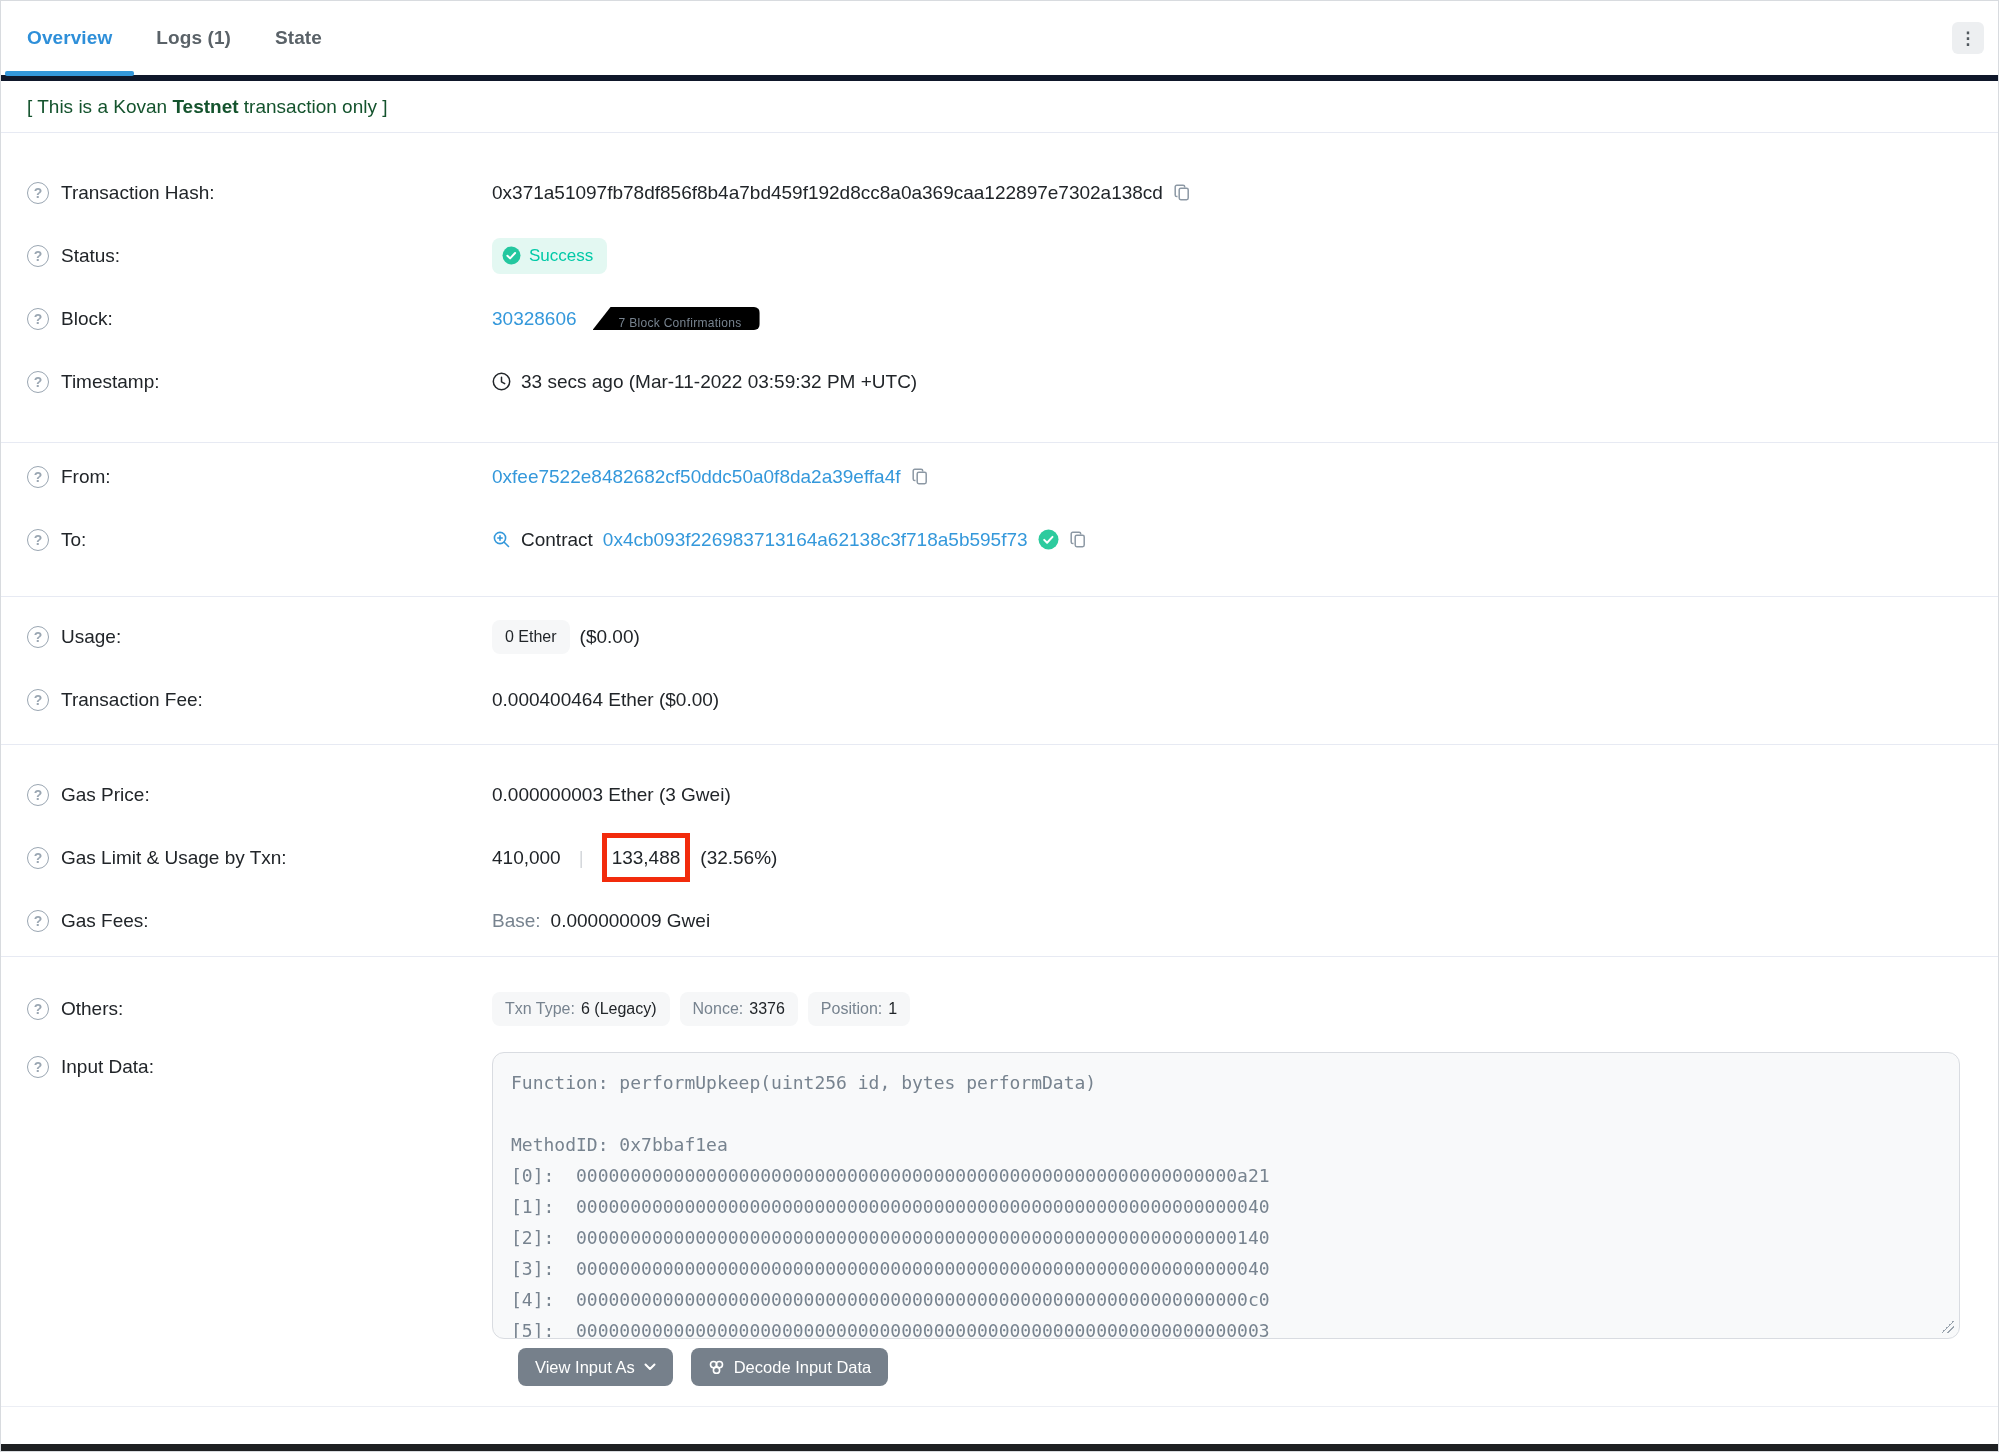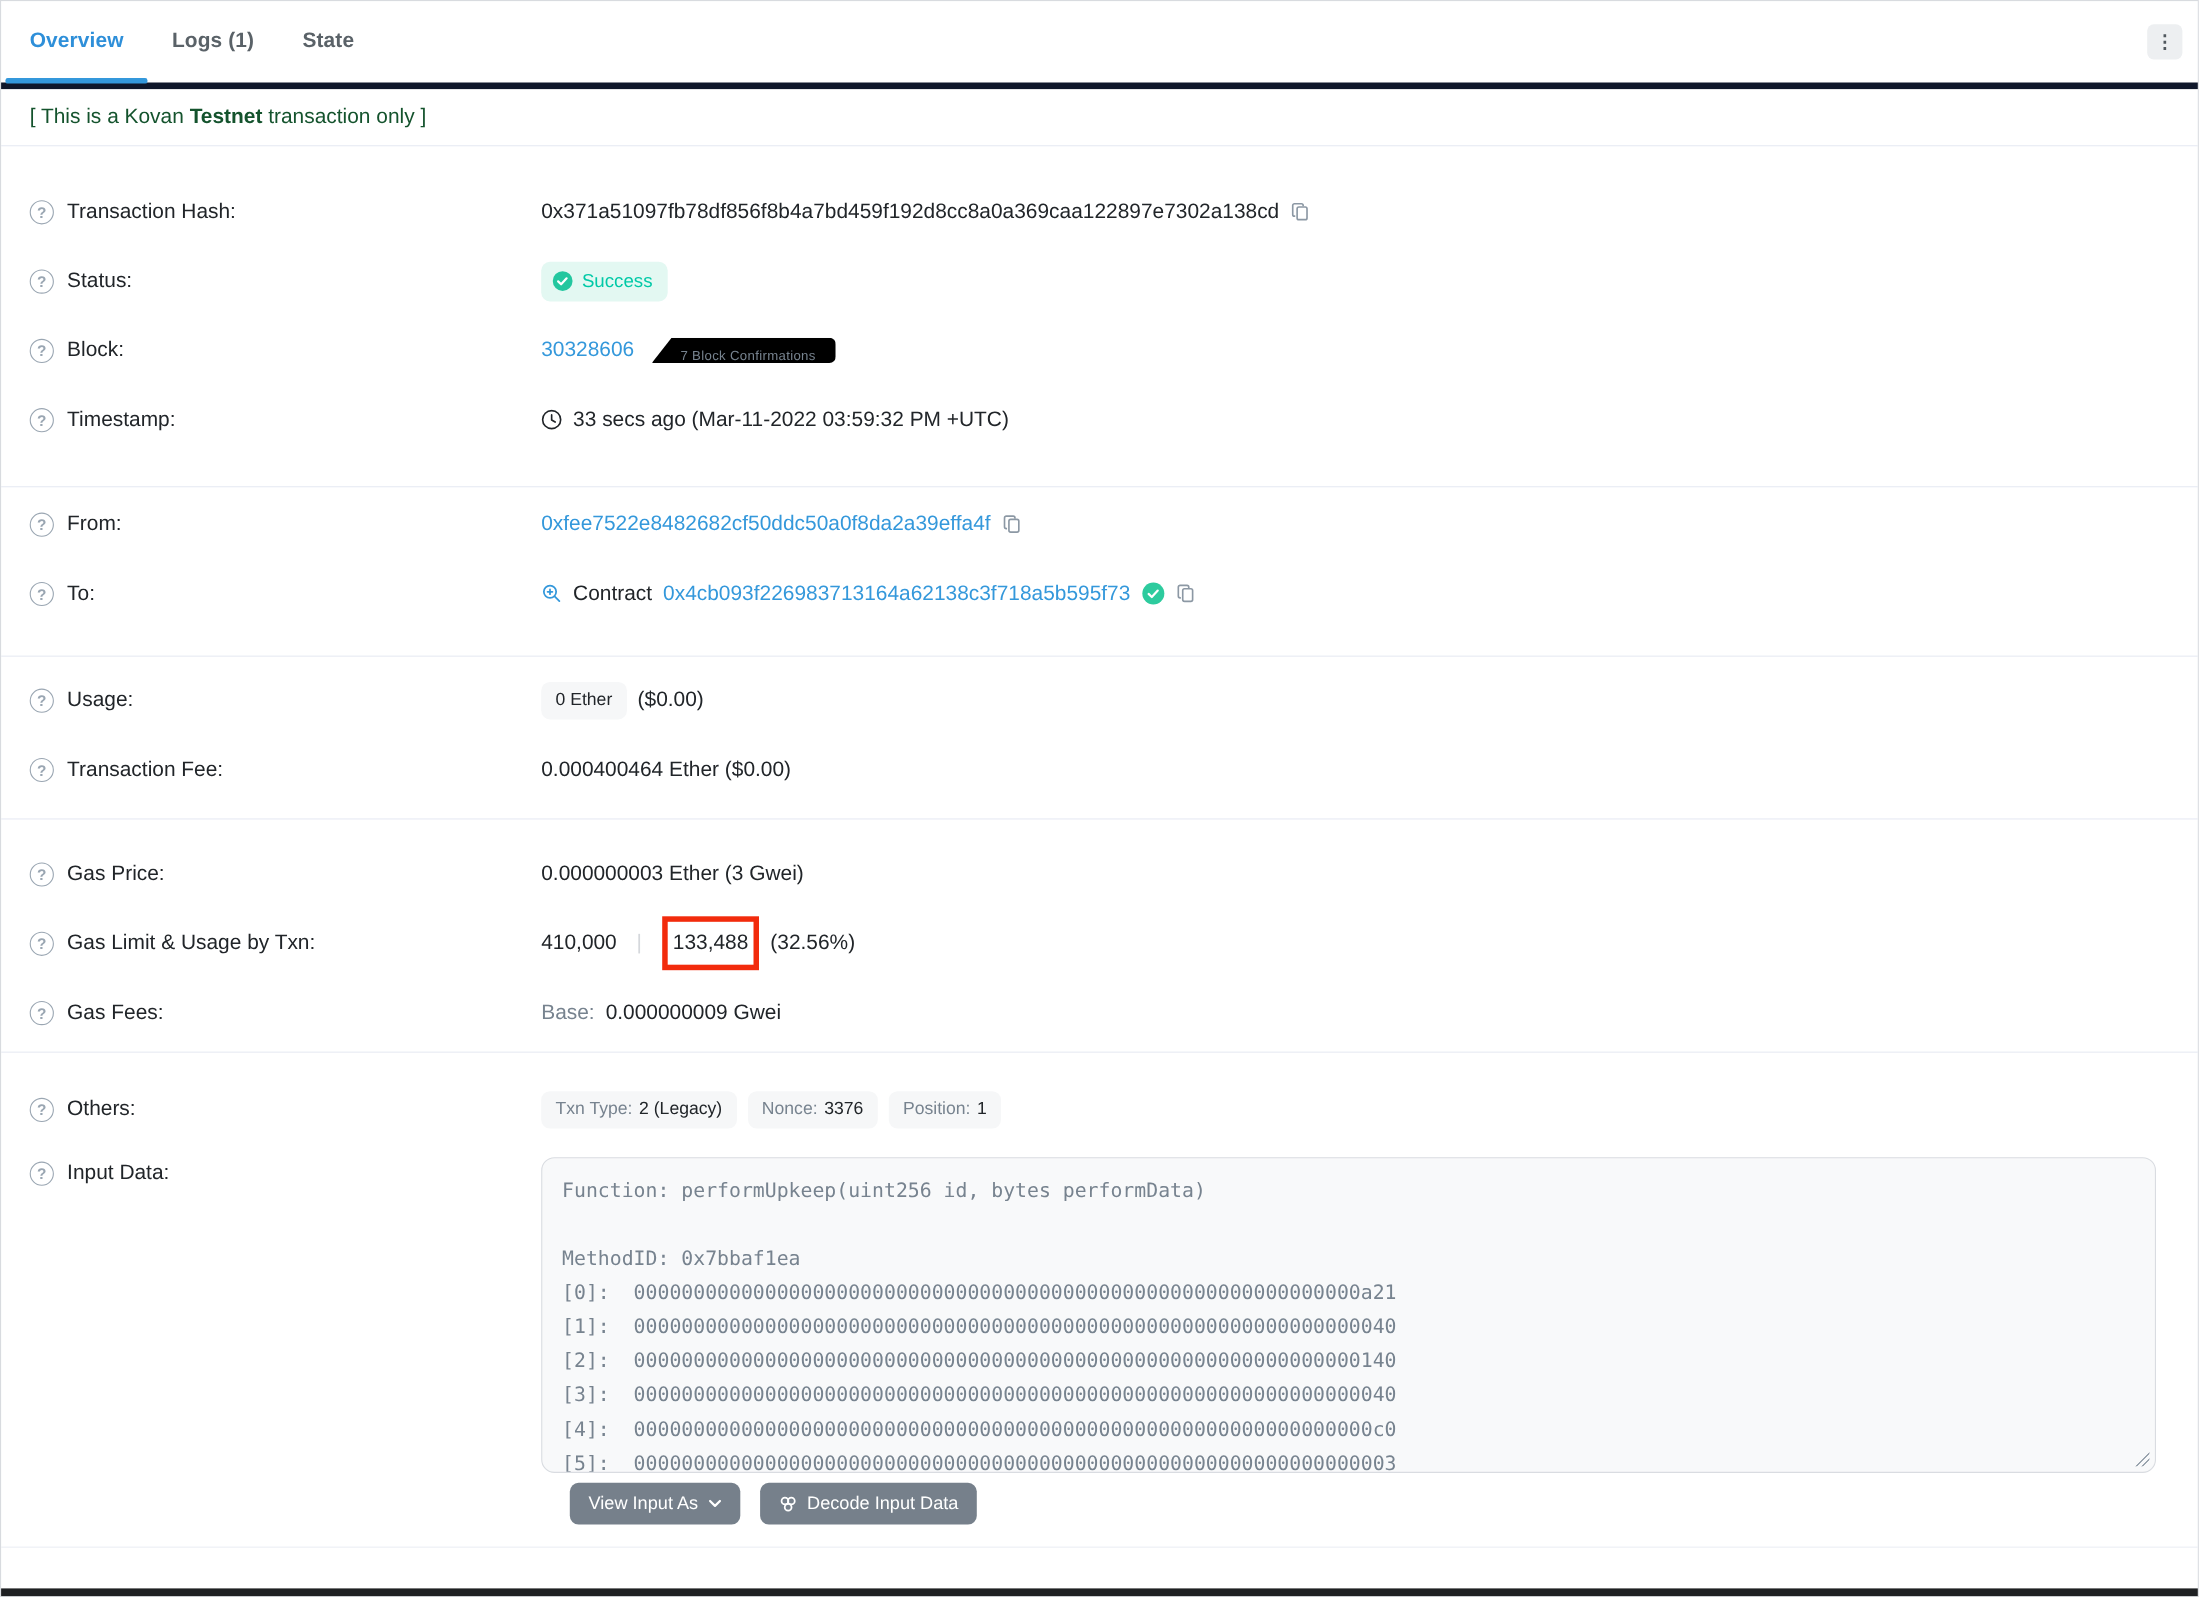--- a/index.html
+++ b/index.html
@@ -337,21 +337,21 @@
 
   <div class="section sec5 last">
     <div class="row">
       <div class="label-col">
         <span class="qmark">?</span>
         <span>Others:</span>
       </div>
       <div class="value-col">
         <span class="gray-badge">
           <span class="blabel">Txn Type:</span>
-          <span class="bval">2 (Legacy)</span>
+          <span class="bval">6 (Legacy)</span>
         </span>
         <span class="gray-badge">
           <span class="blabel">Nonce:</span>
           <span class="bval">3376</span>
         </span>
         <span class="gray-badge">
           <span class="blabel">Position:</span>
           <span class="bval">1</span>
         </span>
       </div>

